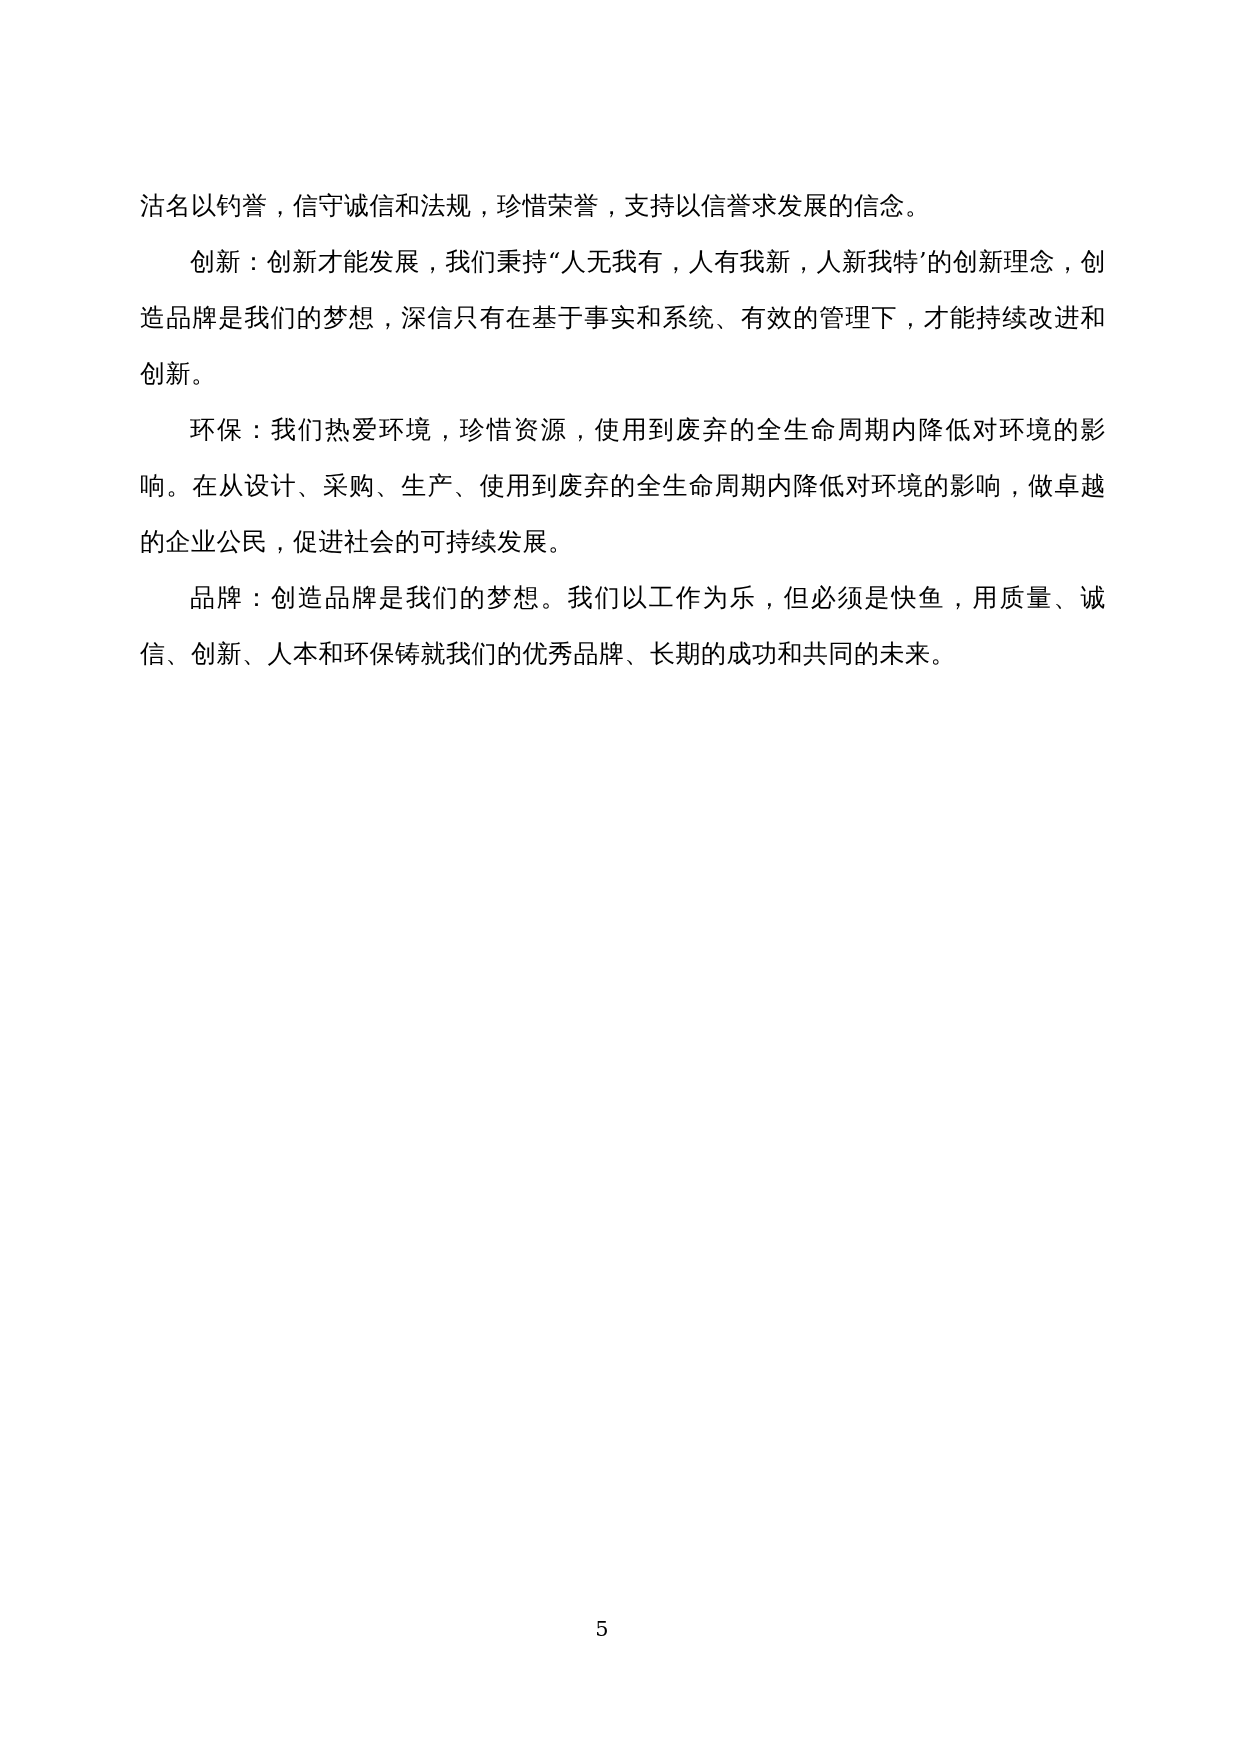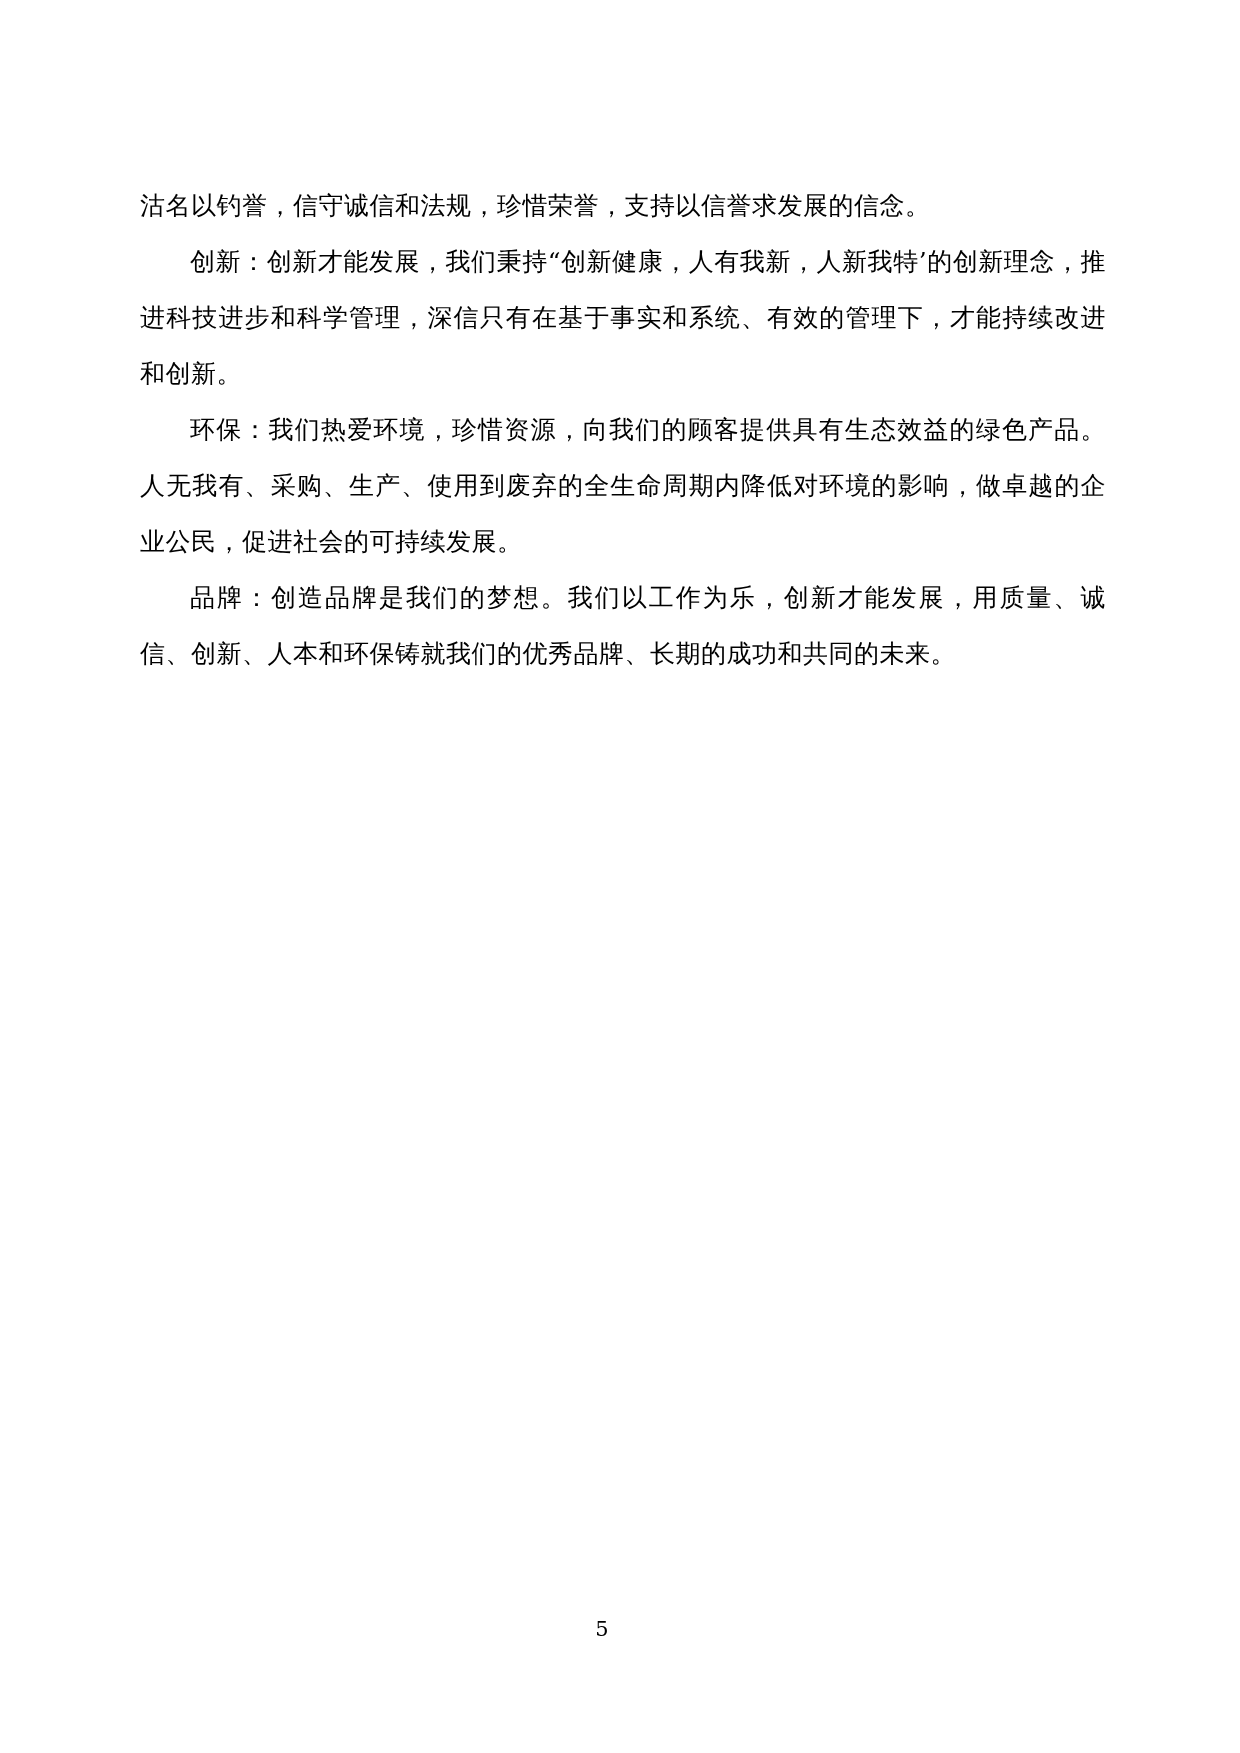--- a/index.html
+++ b/index.html
@@ -44,19 +44,19 @@
     font-size: 21px;
     line-height: 28px;
   }
 </style>
 </head>
 <body>
 
 <div class="page">
   <div class="content">
     <p class="continuation">沽名以钓誉，信守诚信和法规，珍惜荣誉，支持以信誉求发展的信念。</p>
-    <p>创新：创新才能发展，我们秉持“创新健康，人有我新，人新我特’的创新理念，推进科技进步和科学管理，深信只有在基于事实和系统、有效的管理下，才能持续改进和创新。</p>
-    <p>环保：我们热爱环境，珍惜资源，向我们的顾客提供具有生态效益的绿色产品。人无我有、采购、生产、使用到废弃的全生命周期内降低对环境的影响，做卓越的企业公民，促进社会的可持续发展。</p>
-    <p>品牌：创造品牌是我们的梦想。我们以工作为乐，创新才能发展，用质量、诚信、创新、人本和环保铸就我们的优秀品牌、长期的成功和共同的未来。</p>
+    <p>创新：创新才能发展，我们秉持“人无我有，人有我新，人新我特’的创新理念，创造品牌是我们的梦想，深信只有在基于事实和系统、有效的管理下，才能持续改进和创新。</p>
+    <p>环保：我们热爱环境，珍惜资源，使用到废弃的全生命周期内降低对环境的影响。在从设计、采购、生产、使用到废弃的全生命周期内降低对环境的影响，做卓越的企业公民，促进社会的可持续发展。</p>
+    <p>品牌：创造品牌是我们的梦想。我们以工作为乐，但必须是快鱼，用质量、诚信、创新、人本和环保铸就我们的优秀品牌、长期的成功和共同的未来。</p>
   </div>
 
   <div class="page-number">5</div>
 </div>
 
 </body></html>

